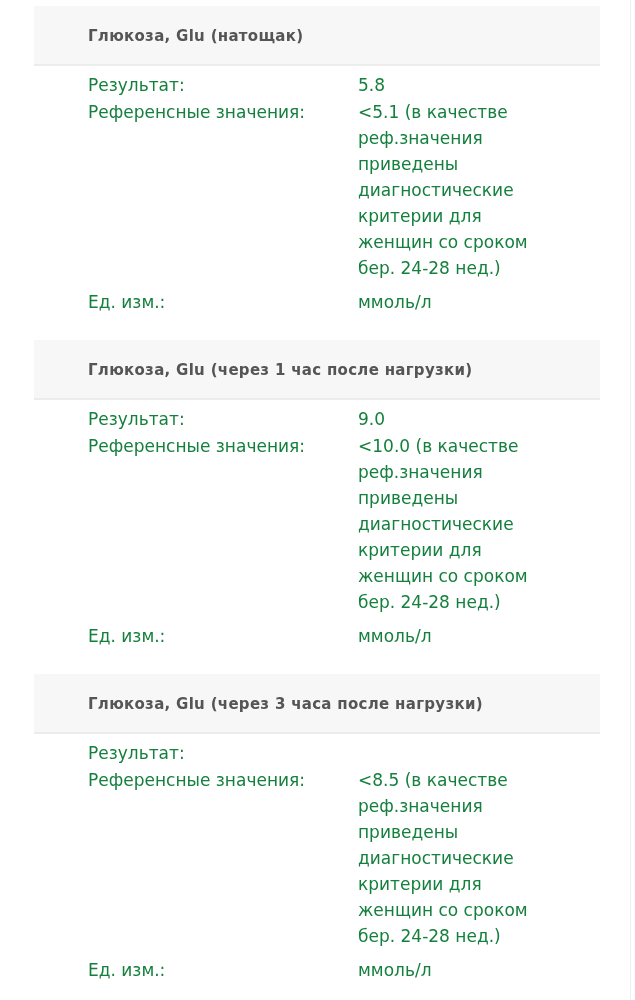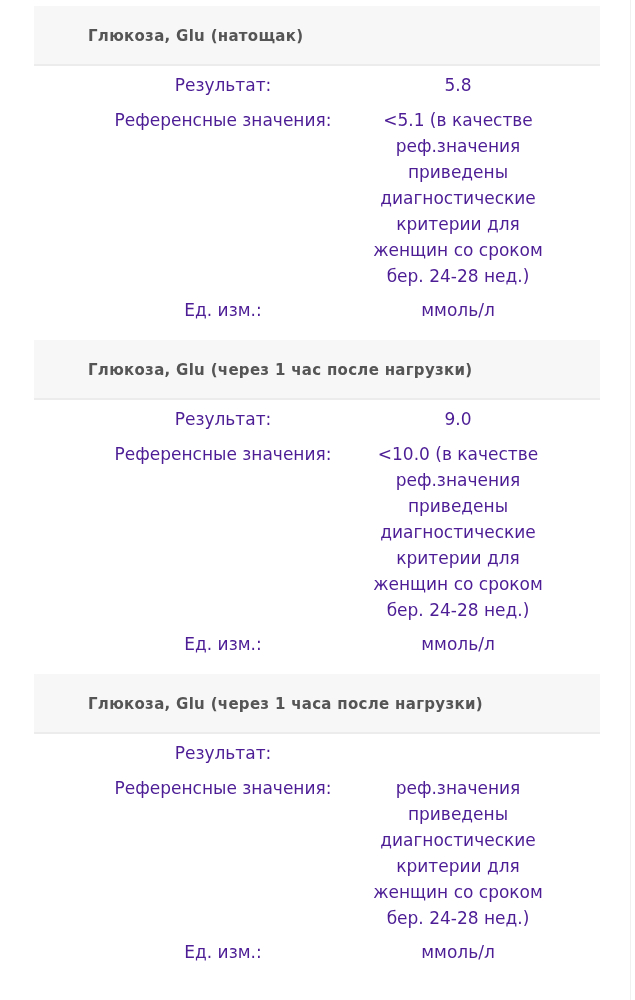--- a/index.html
+++ b/index.html
@@ -45,25 +45,24 @@
       padding-top: 2px;
     }
     .rows {
       padding-left: 54px;
       padding-top: 6px;
     }
     .row {
       display: flex;
       font-size: 17px;
       line-height: 26px;
-      color: #4c1d95;
-      text-align: center;
+      color: #15803d;
     }
     .row + .row {
-      margin-top: 9px;
+      margin-top: 1px;
     }
     .row.unit-row {
       margin-top: 8px;
     }
     .row-label {
       width: 270px;
       flex: none;
     }
     .row-value {
       width: 200px;
@@ -130,29 +129,30 @@
     </div>
     <div class="row unit-row">
       <span class="row-label">Ед. изм.:</span>
       <span class="row-value">ммоль/л</span>
     </div>
   </div>
 </div>
 
 <div class="section" style="top:674px;">
   <div class="section-header">
-    <span class="section-title">Глюкоза, Glu (через 1 часа после нагрузки)</span>
+    <span class="section-title">Глюкоза, Glu (через 3 часа после нагрузки)</span>
   </div>
   <div class="rows">
     <div class="row">
       <span class="row-label">Результат:</span>
     </div>
     <div class="row">
       <span class="row-label">Референсные значения:</span>
       <span class="row-value">
+        <span class="ref-line">&lt;8.5 (в качестве</span>
         <span class="ref-line">реф.значения</span>
         <span class="ref-line">приведены</span>
         <span class="ref-line">диагностические</span>
         <span class="ref-line">критерии для</span>
         <span class="ref-line">женщин со сроком</span>
         <span class="ref-line">бер. 24-28 нед.)</span>
       </span>
     </div>
     <div class="row unit-row">
       <span class="row-label">Ед. изм.:</span>

